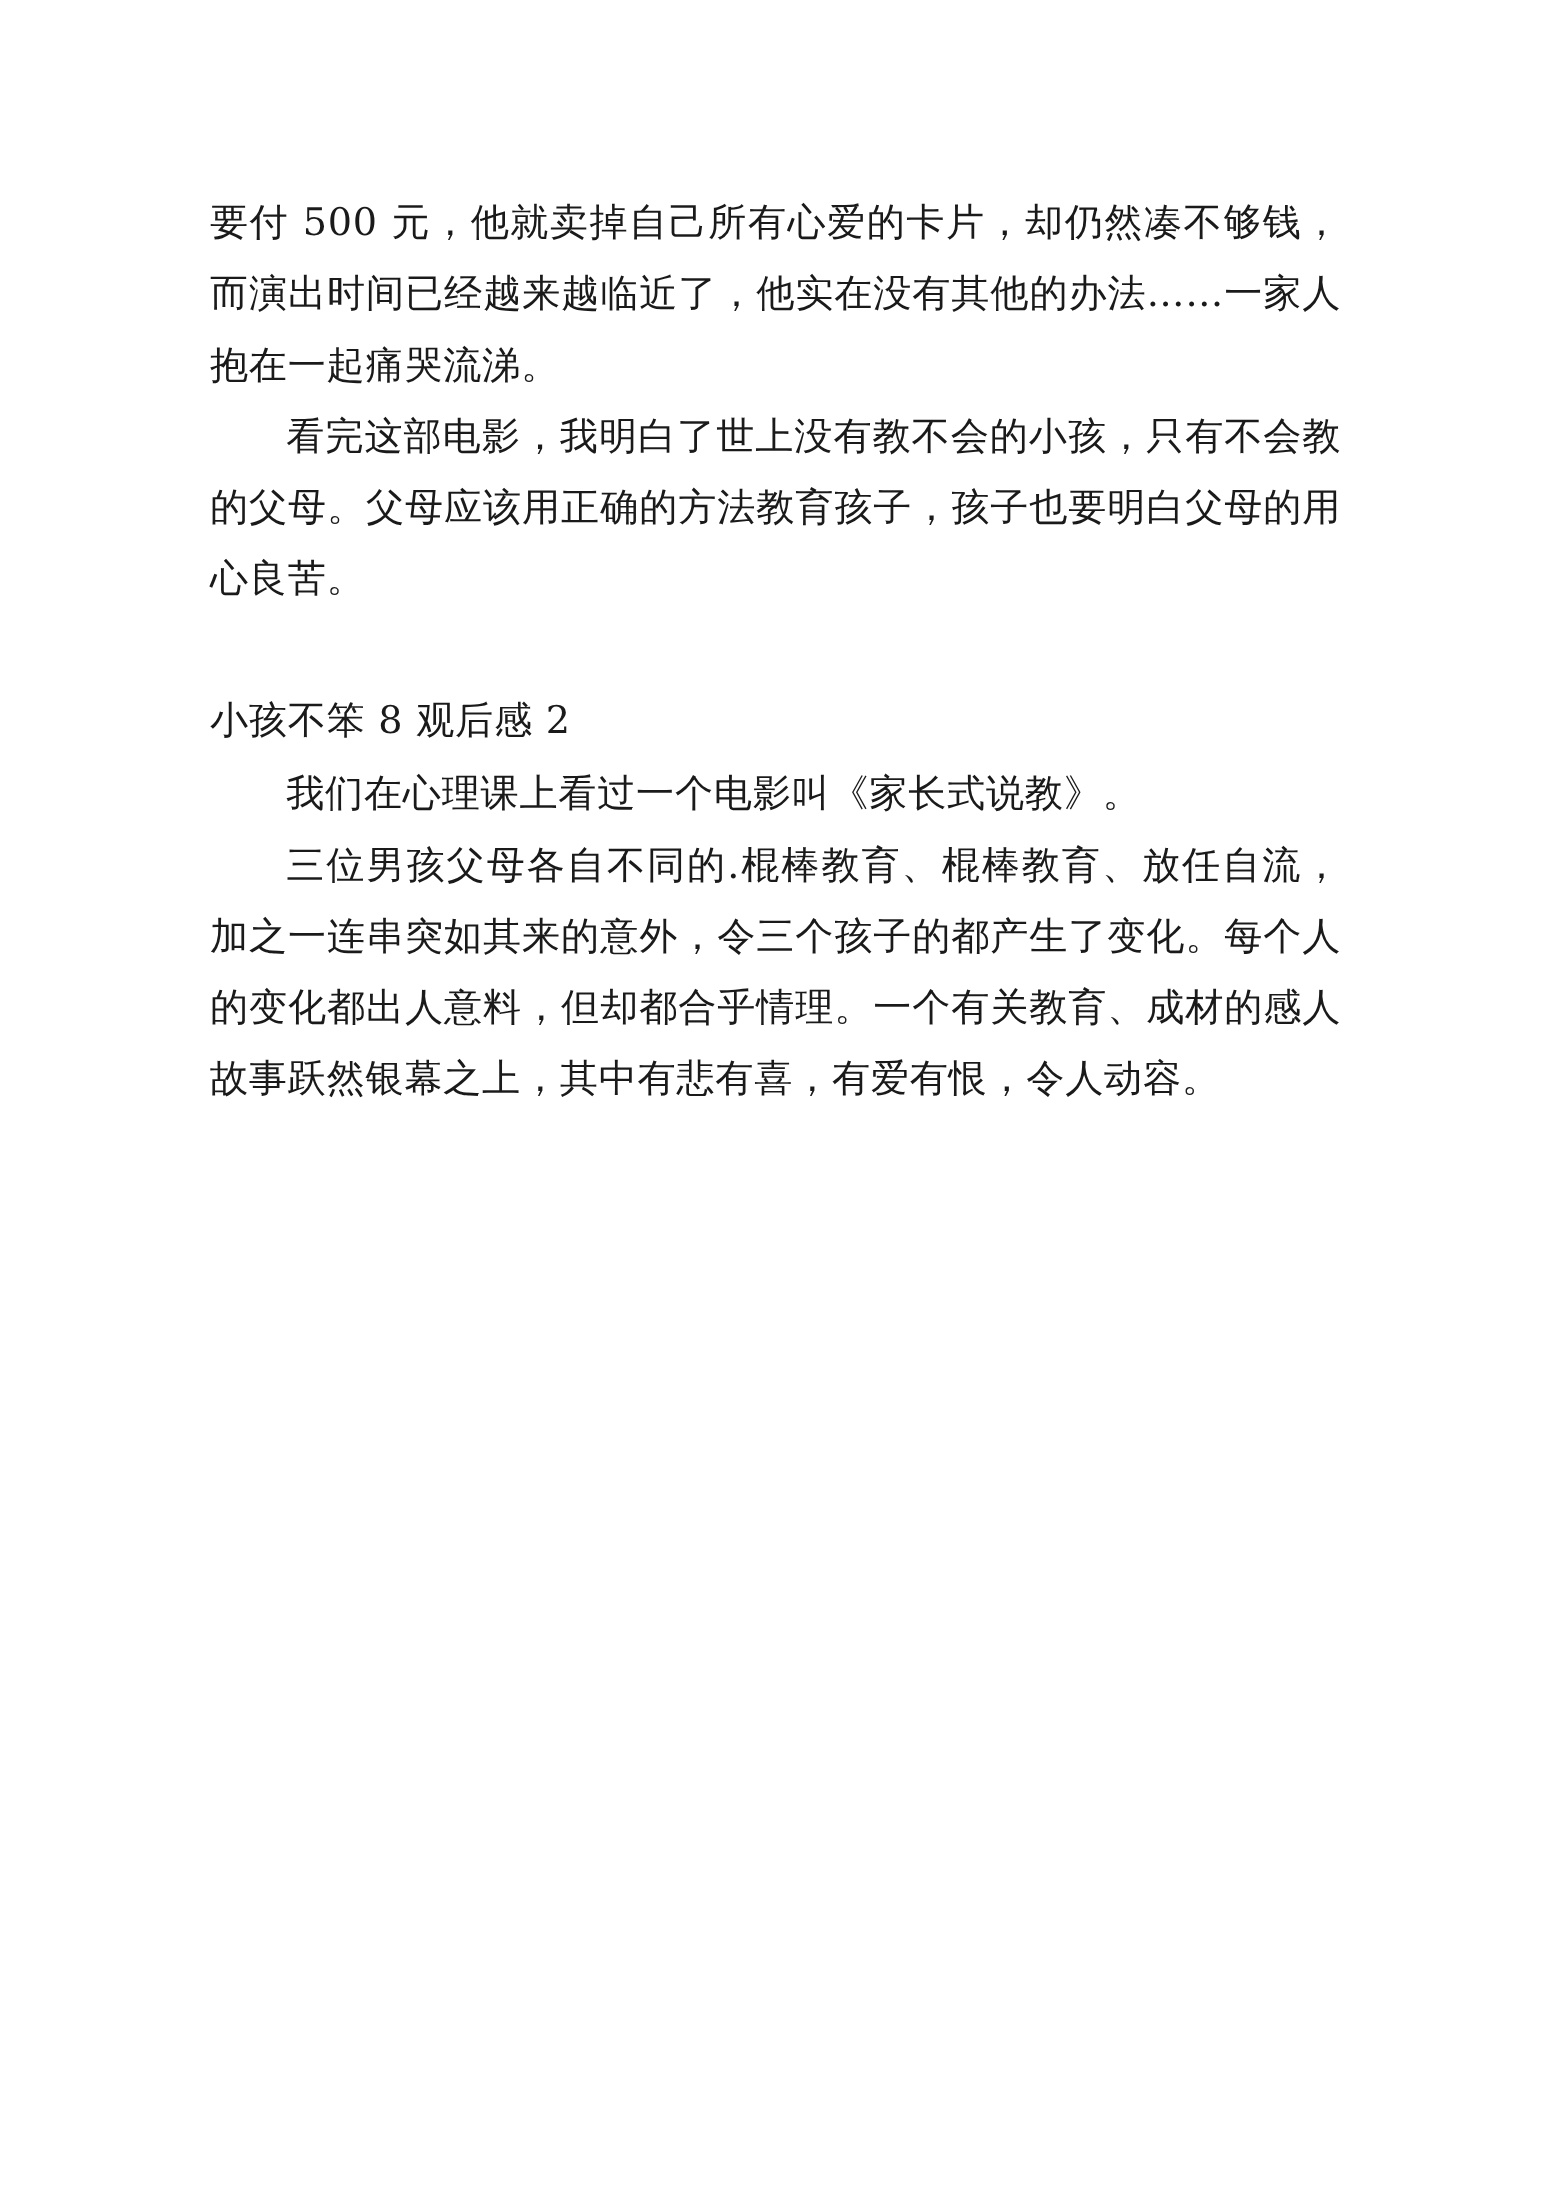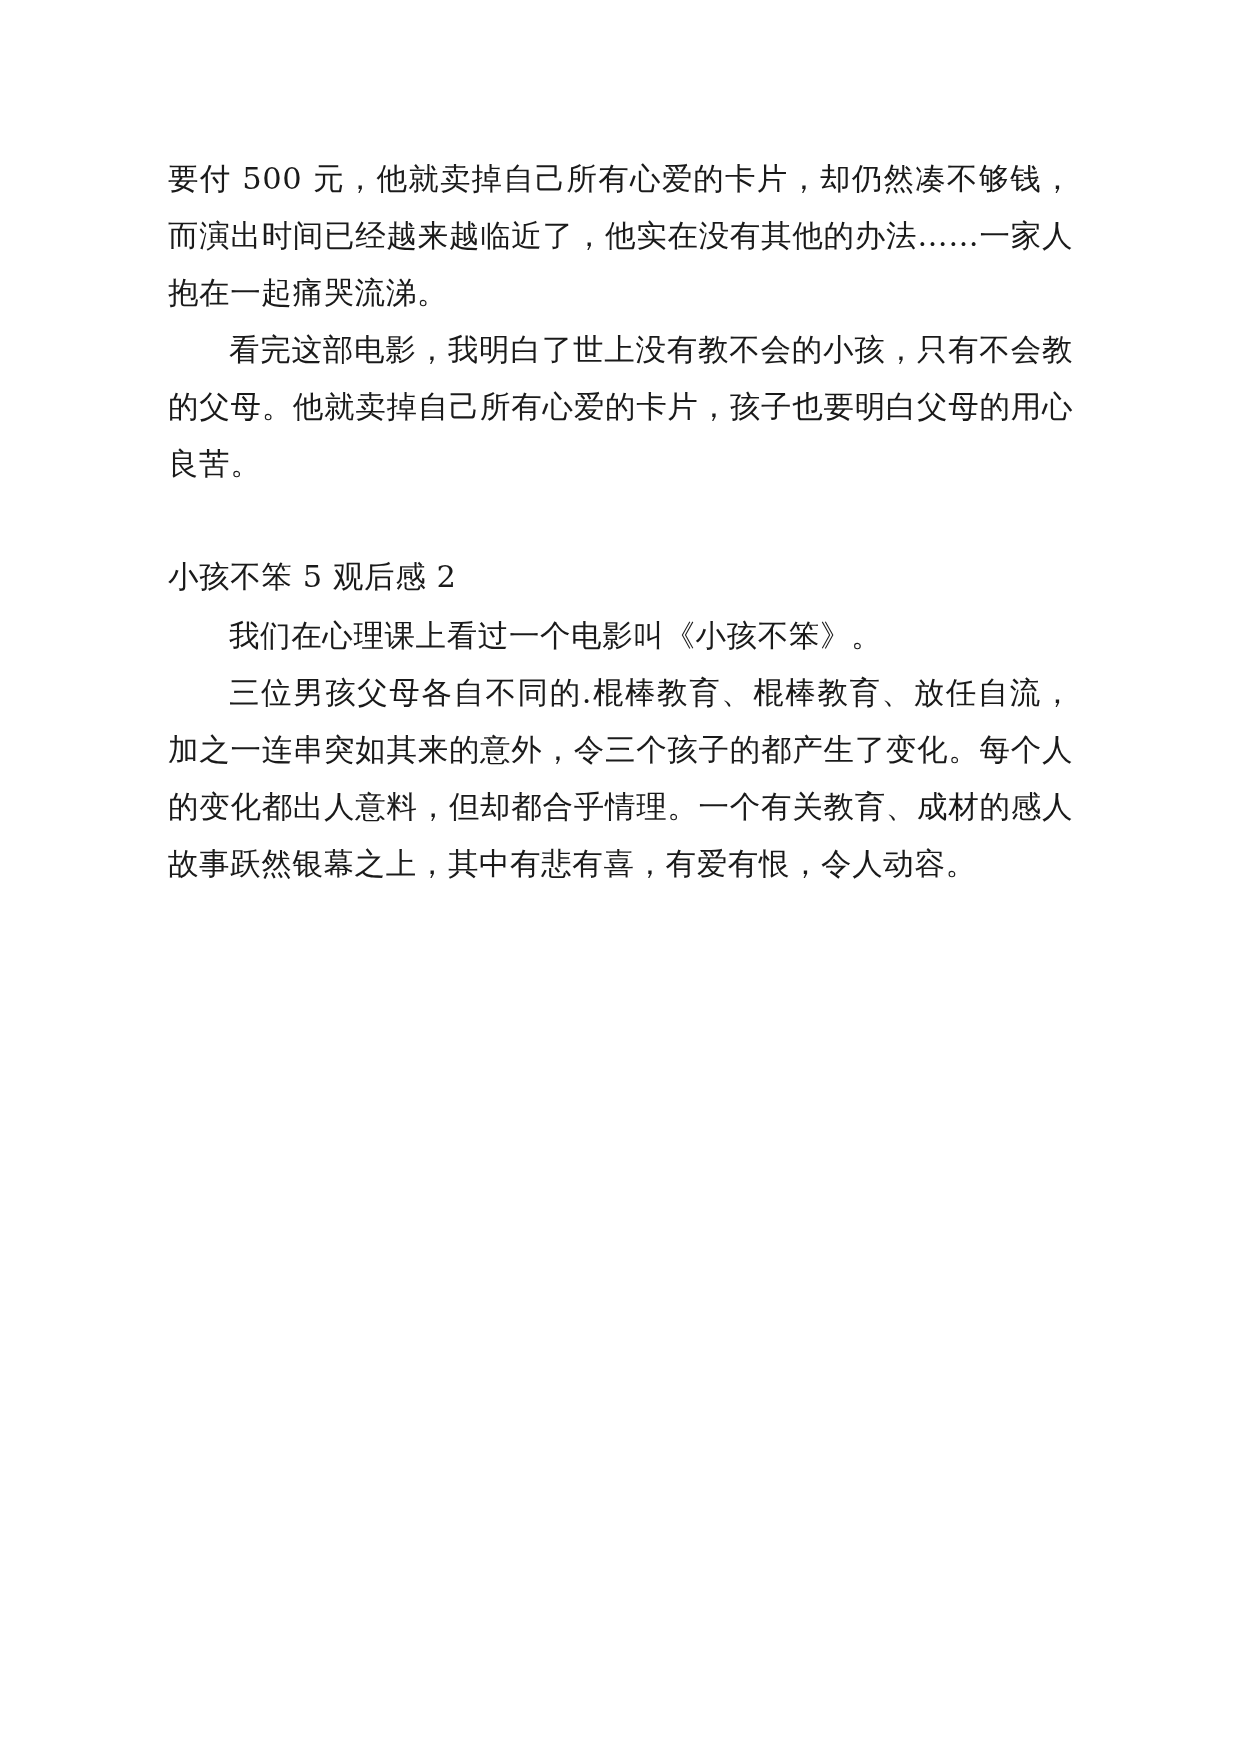--- a/index.html
+++ b/index.html
@@ -47,25 +47,25 @@
   }
 </style>
 </head>
 <body>
 
 <div class="page">
   <div class="doc-body">
 
     <p class="para-flush">要付 500 元，他就卖掉自己所有心爱的卡片，却仍然凑不够钱，而演出时间已经越来越临近了，他实在没有其他的办法……一家人抱在一起痛哭流涕。</p>
 
-    <p class="para">看完这部电影，我明白了世上没有教不会的小孩，只有不会教的父母。他就卖掉自己所有心爱的卡片，孩子也要明白父母的用心良苦。</p>
+    <p class="para">看完这部电影，我明白了世上没有教不会的小孩，只有不会教的父母。父母应该用正确的方法教育孩子，孩子也要明白父母的用心良苦。</p>
 
-    <p class="heading">小孩不笨 5 观后感 2</p>
+    <p class="heading">小孩不笨 8 观后感 2</p>
 
-    <p class="para">我们在心理课上看过一个电影叫《小孩不笨》。</p>
+    <p class="para">我们在心理课上看过一个电影叫《家长式说教》。</p>
 
 
     <p class="para">三位男孩父母各自不同的.棍棒教育、棍棒教育、放任自流，加之一连串突如其来的意外，令三个孩子的都产生了变化。每个人的变化都出人意料，但却都合乎情理。一个有关教育、成材的感人故事跃然银幕之上，其中有悲有喜，有爱有恨，令人动容。</p>
 
 
 
   </div>
 </div>
 
 </body></html>

